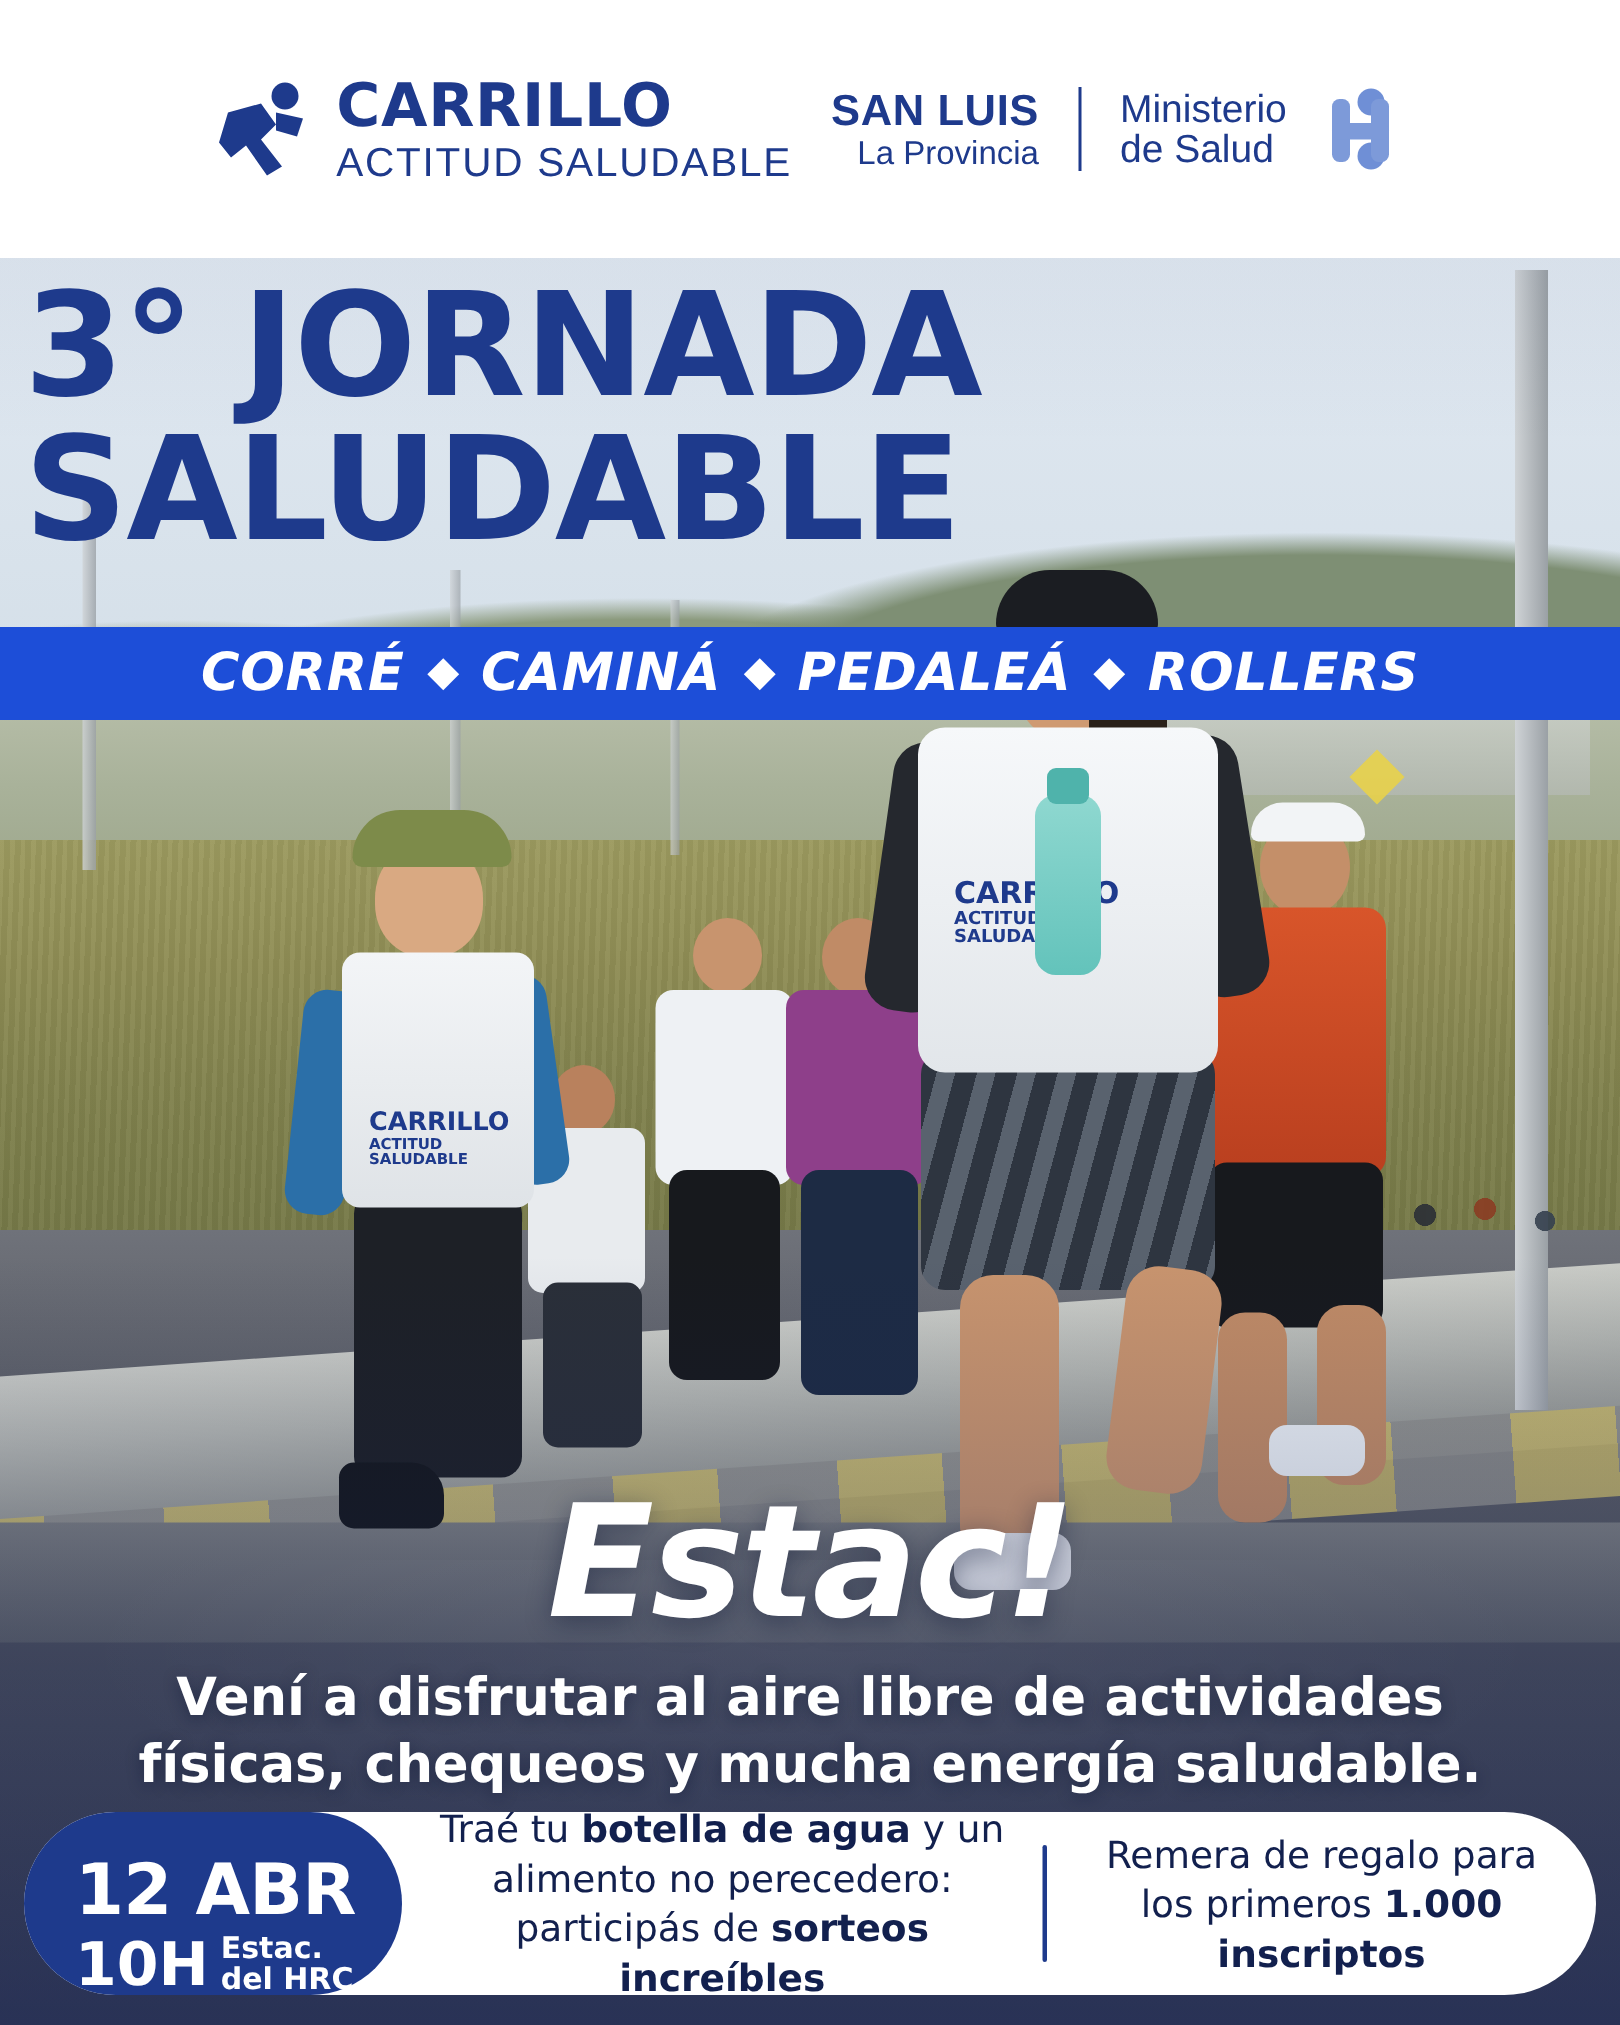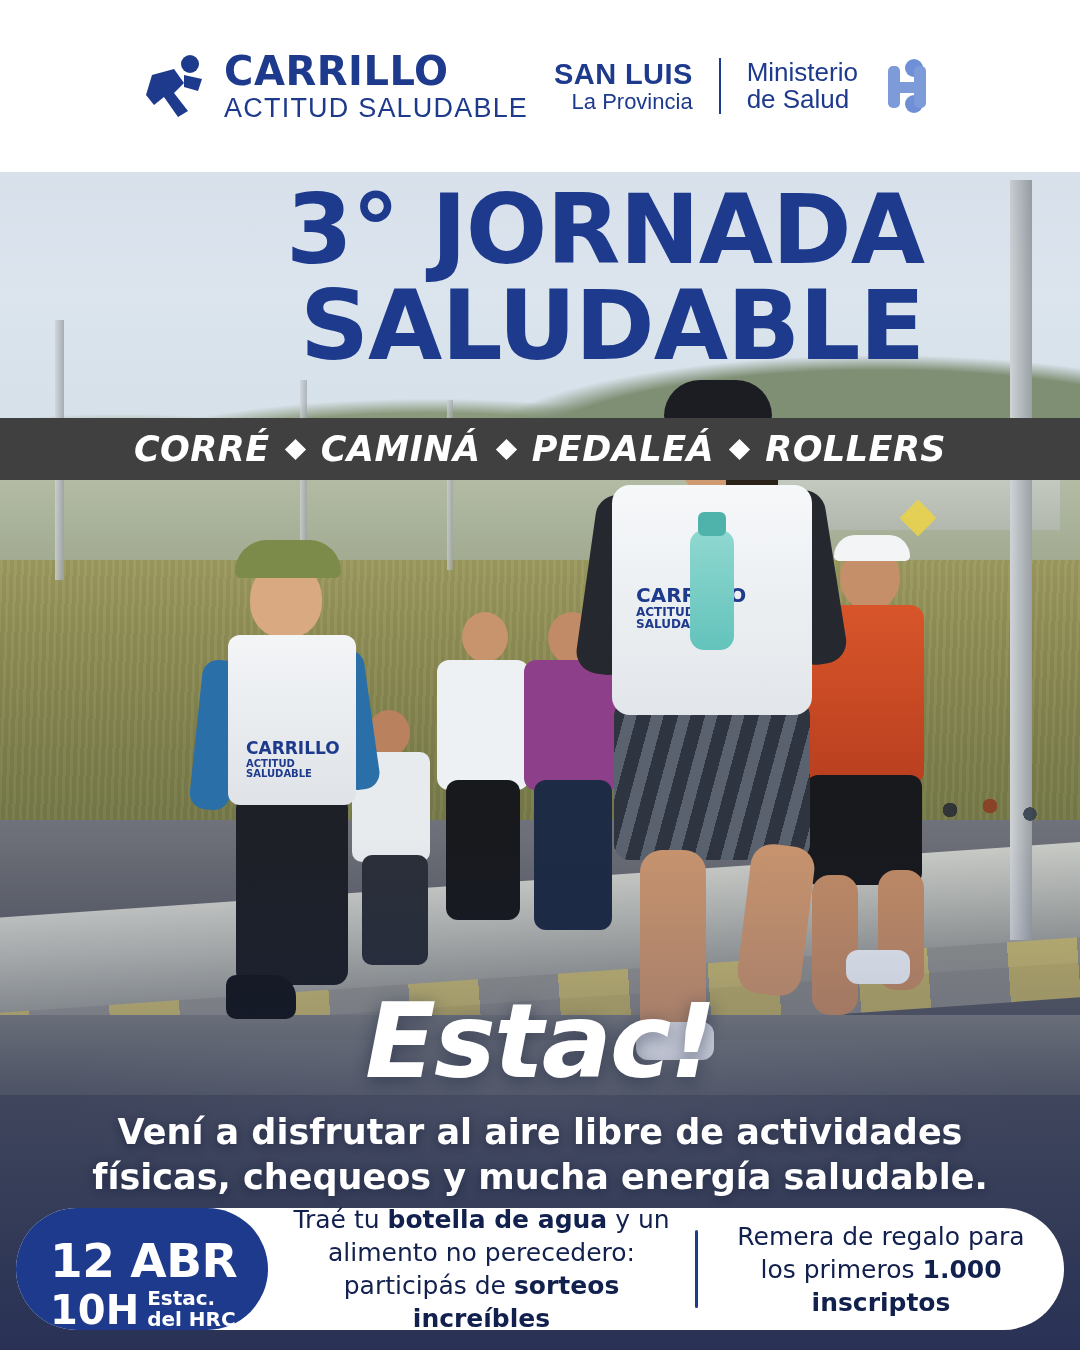--- a/index.html
+++ b/index.html
@@ -204,33 +204,34 @@
   .logo-hospital { display: flex; align-items: center; gap: 10px; }
   .hosp-text { line-height: 1.02; text-align: left; }
   .hosp-text .l1 { font-size: 25px; font-weight: bold; color: #1e3a8c; letter-spacing: .2px; }
   .hosp-text .l2 { font-size: 25px; font-weight: bold; color: #1e3a8c; letter-spacing: .2px; }
   .hosp-text .l3 { font-size: 14px; color: #1e3a8c; margin-top: 3px; }
   .hosp-mark { width: 52px; height: 56px; }
 
   
   .title-block {
     position: absolute; left: 0; top: 185px; width: 924px;
-    text-align: right; color: #1e3a8c;
+    text-align: left; color: #1e3a8c;
     font-family: "DejaVu Sans", sans-serif;
     font-weight: bold;
     line-height: .94;
     letter-spacing: -1px;
+    padding-left: 16px;
   }
   .title-line1 { font-size: 96px; }
   .title-line2 { font-size: 96px; margin-top: 6px; }
 
   
   .ribbon {
     position: absolute; left: 0; top: 418px; width: 1080px; height: 62px;
-    background: #404040;
+    background: #1d4ed8;
     display: flex; align-items: center; justify-content: center;
   }
   .ribbon-inner {
     display: flex; align-items: center; gap: 18px;
     color: #ffffff; font-style: italic; font-weight: bold;
     font-size: 35px; letter-spacing: .5px;
     font-family: "DejaVu Sans", sans-serif;
   }
   .diamond {
     width: 15px; height: 15px; background: #ffffff; transform: rotate(45deg);

